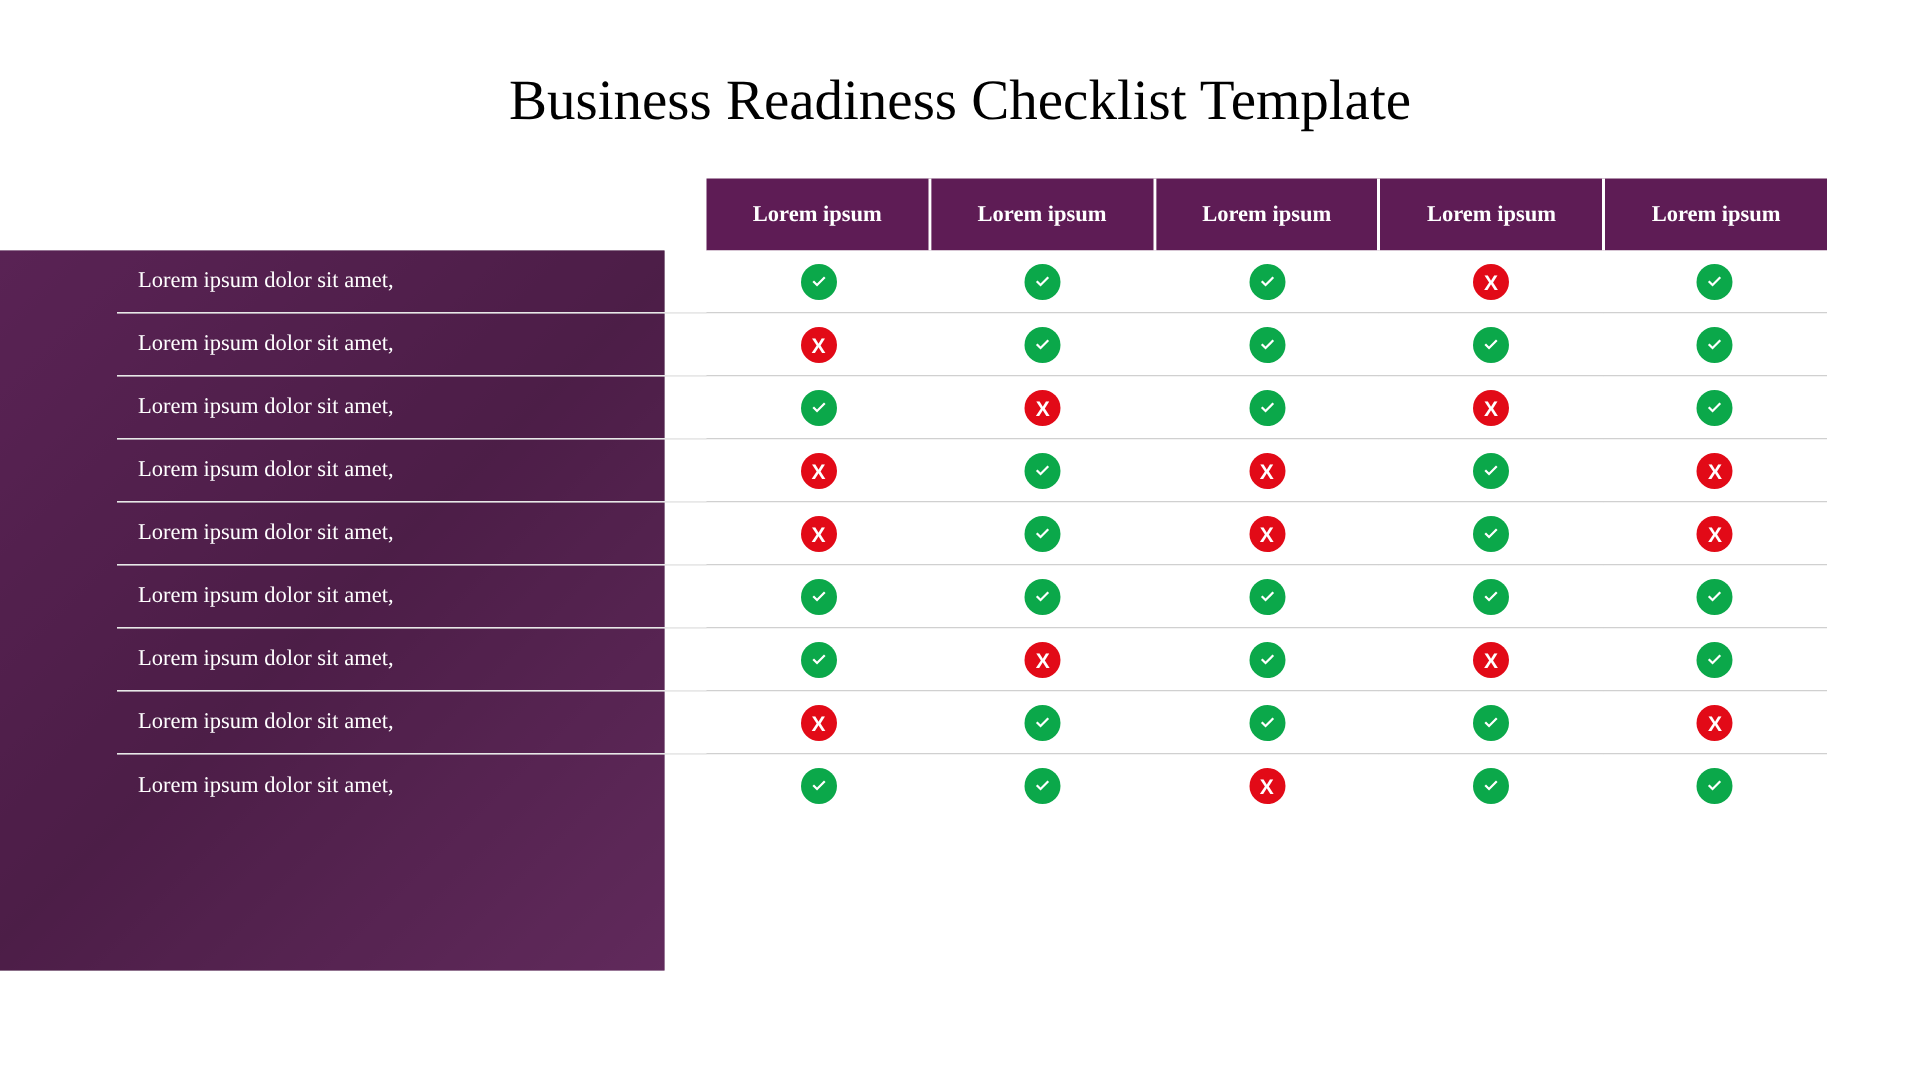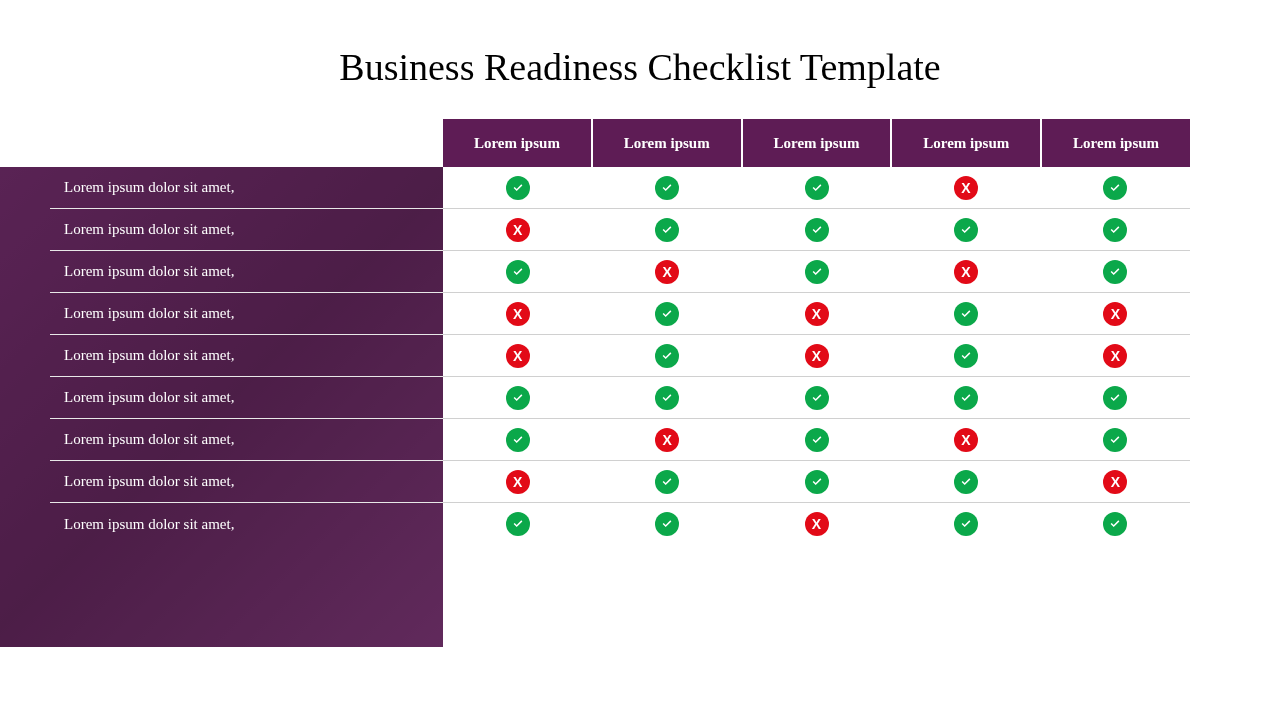--- a/index.html
+++ b/index.html
@@ -14,20 +14,21 @@
     .page-title {
       font-size: 38px;
       color: #000;
       text-align: center;
       padding: 45px 0 30px 0;
       font-weight: normal;
     }
     .content-area {
       position: relative;
       width: 100%;
+      padding-left: 28px;
     }
     .bg-image {
       position: absolute;
       left: 0;
       top: 48px;
       width: 443px;
       height: 480px;
       background: linear-gradient(135deg, #5a2a5a 0%, #3d1f3d 50%, #6a3a6a 100%);
       z-index: 0;
     }

